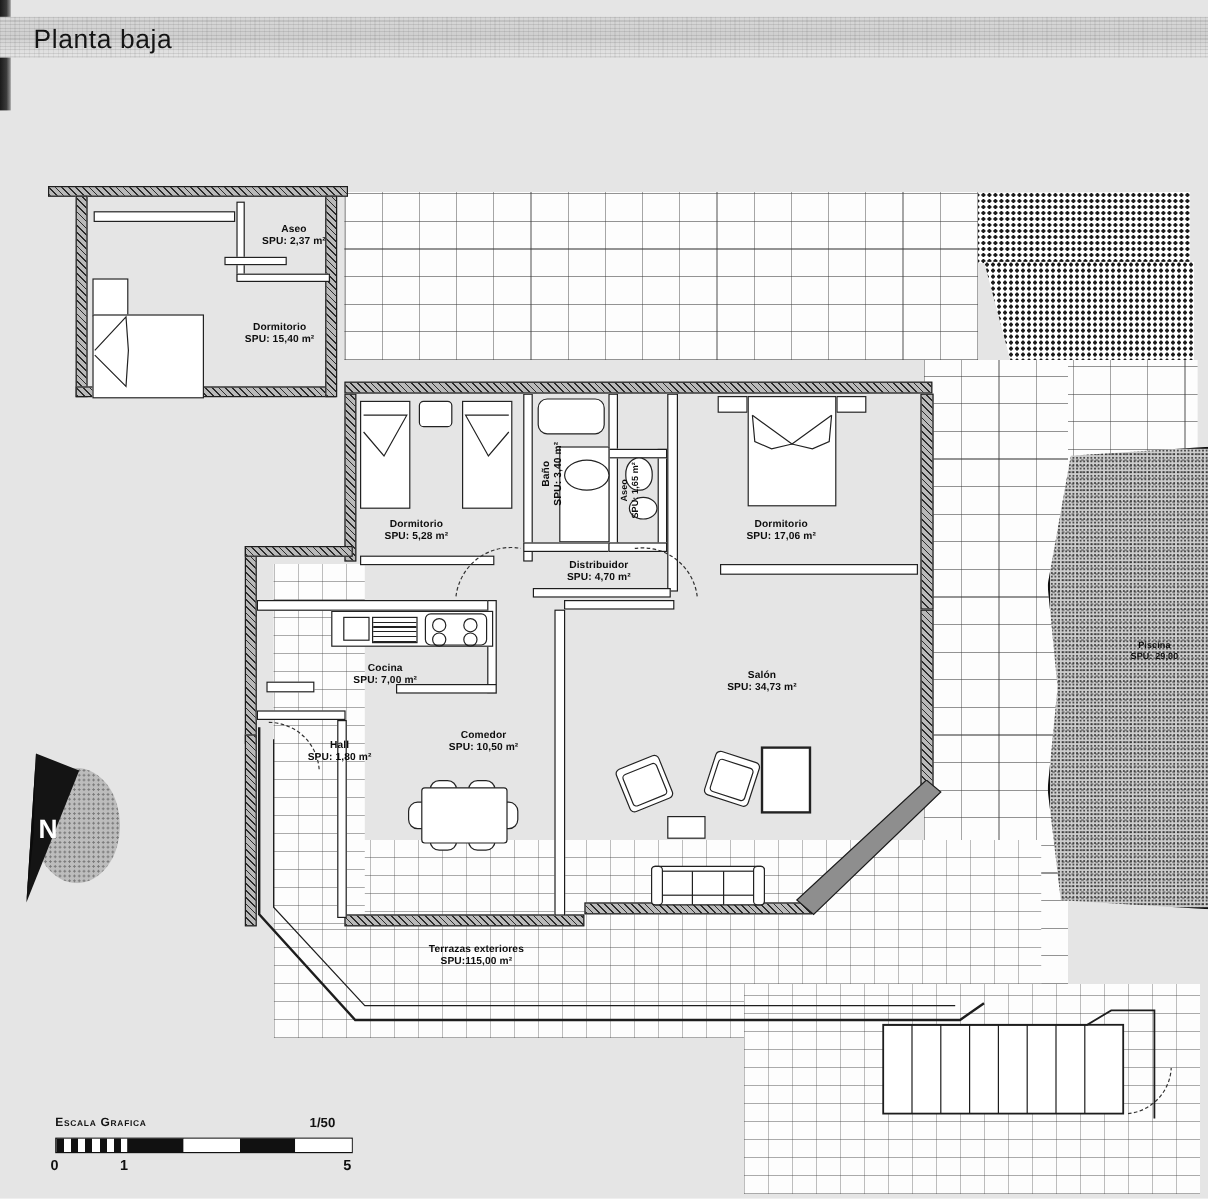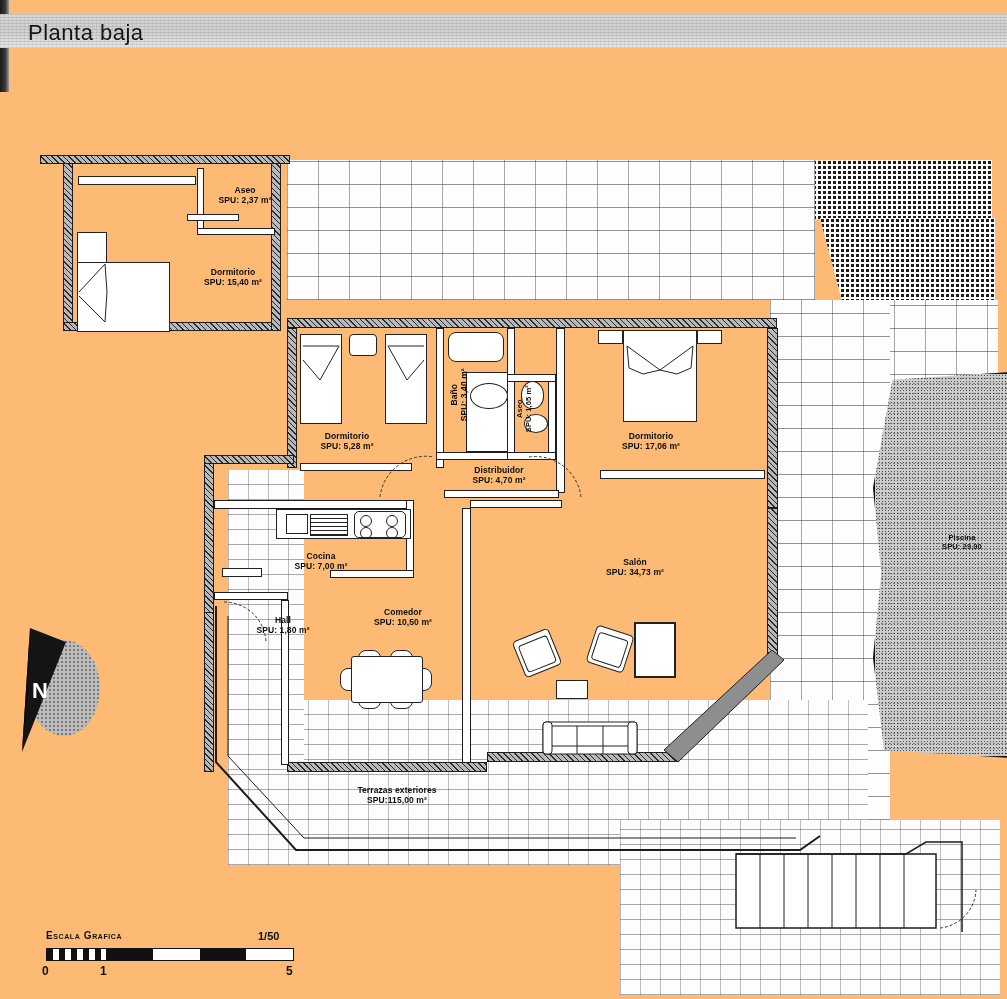--- a/index.html
+++ b/index.html
@@ -2,21 +2,21 @@
 <html><head>
 <meta charset="utf-8">
 <title>Planta baja</title>
 <style>
   html,body{margin:0;padding:0;background:#ffffff;}
   body{
     width:1007px;height:999px;position:relative;overflow:hidden;
     font-family:"Liberation Sans", sans-serif;
     color:#111;
   }
-  #sheet{position:absolute;inset:0;background:#fdba74;}
+  #sheet{position:absolute;inset:0;background:#e5e5e5;}
 
   
   .banner{
     position:absolute;left:0;top:14px;width:1007px;height:34px;
     background:linear-gradient(180deg,#d8d8d8 0%,#cfcfcf 45%,#e6e6e6 100%);
   }
   .banner-noise{
     position:absolute;inset:0;
     background-image:
       repeating-linear-gradient(0deg, rgba(0,0,0,.10) 0 1px, rgba(0,0,0,0) 1px 3px),

